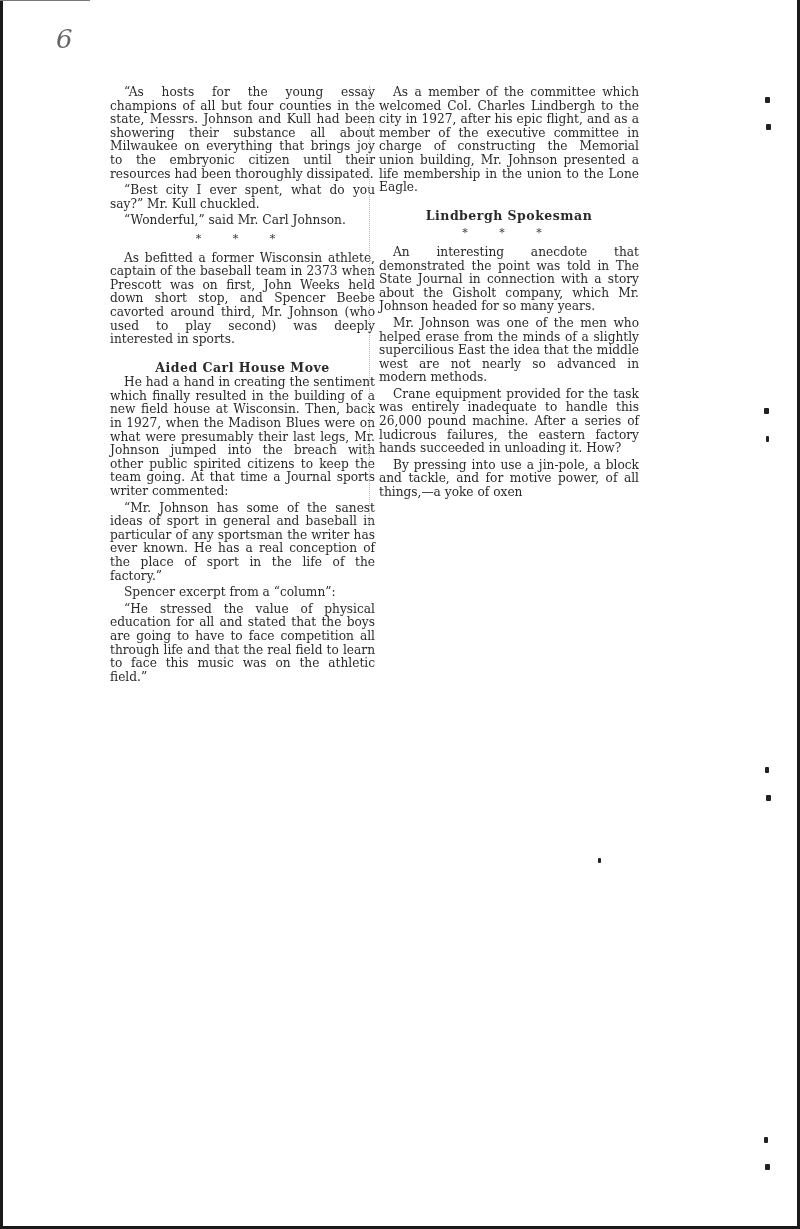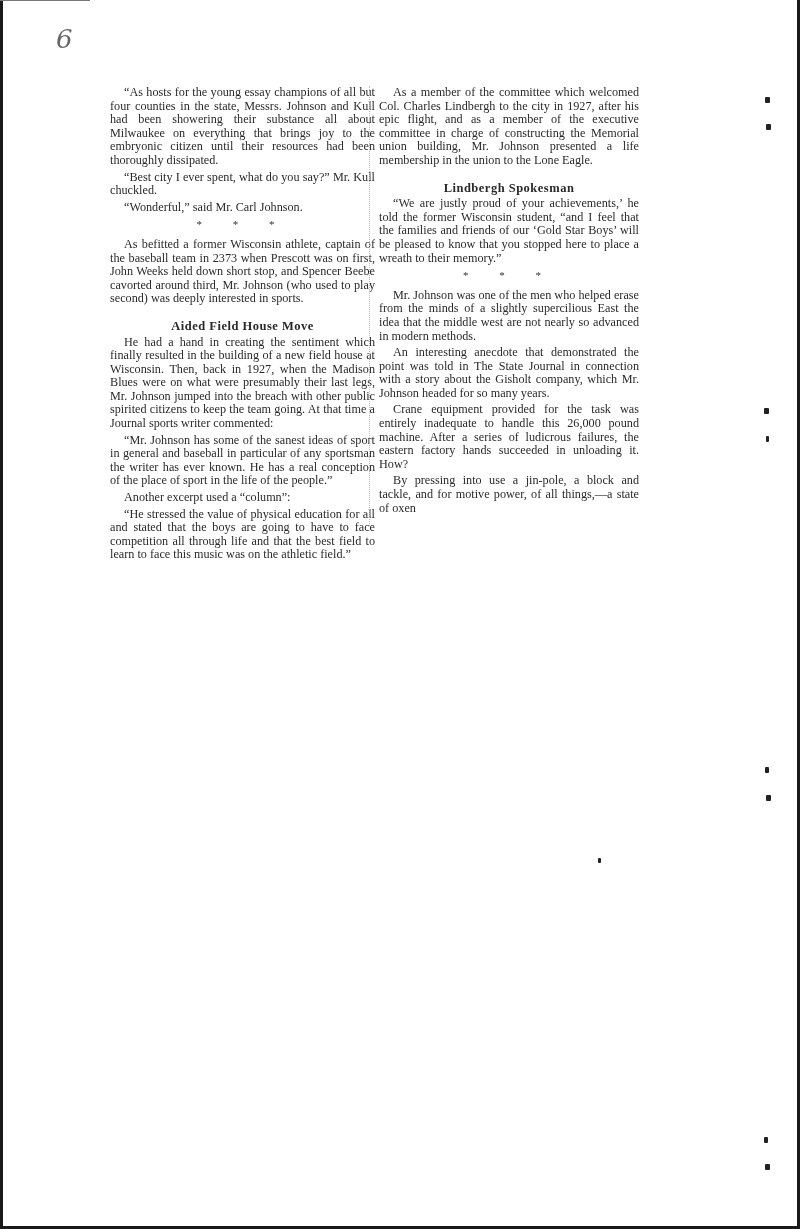--- a/index.html
+++ b/index.html
@@ -10,21 +10,21 @@
     .scan-edge-left { position: absolute; left: 0; top: 0; width: 3px; height: 1229px; background: #1a1a1a; }
     .scan-edge-right { position: absolute; right: 0; top: 0; width: 3px; height: 1229px; background: #1a1a1a; }
     .scan-edge-bottom { position: absolute; left: 0; bottom: 0; width: 800px; height: 3px; background: #1a1a1a; }
     .scan-edge-top { position: absolute; left: 0; top: 0; width: 90px; height: 1px; background: #777; }
     .page-number {
       position: absolute; left: 56px; top: 24px; font-family: "DejaVu Serif", serif;
       font-style: italic; font-size: 26px; color: #666; font-weight: normal;
     }
     .column {
       position: absolute; top: 86px; width: 265px;
-      font-size: 12.2px; line-height: 13.6px; text-align: justify; font-family: Liberation Serif, serif;
+      font-size: 12.2px; line-height: 13.6px; text-align: justify;
     }
     .col-left { left: 110px; }
     .col-right { left: 379px; width: 260px; }
     .col-divider { position: absolute; left: 369px; top: 86px; width: 0; height: 440px; border-left: 1px dotted #bbb; }
     .para { margin: 0 0 3px 0; text-indent: 14px; }
     .stars { text-align: center; letter-spacing: 14px; font-size: 11px; margin: 4px 0 6px 0; color: #333; }
     .subhead { text-align: center; font-weight: bold; font-size: 12.5px; margin: 14px 0 2px 0; letter-spacing: 0.5px; }
     .mark { position: absolute; width: 5px; height: 6px; background: #222; border-radius: 1px; }
   </style>
 </head>
@@ -36,38 +36,37 @@
 <div class="scan-edge-top"></div>
 
 <div class="page-number">6</div>
 
 <div class="column col-left">
   <p class="para">“As hosts for the young essay champions of all but four counties in the state, Messrs. Johnson and Kull had been showering their substance all about Milwaukee on everything that brings joy to the embryonic citizen until their resources had been thoroughly dissipated.</p>
   <p class="para">“Best city I ever spent, what do you say?” Mr. Kull chuckled.</p>
   <p class="para">“Wonderful,” said Mr. Carl Johnson.</p>
   <div class="stars">* * *</div>
   <p class="para">As befitted a former Wisconsin athlete, captain of the baseball team in 2373 when Prescott was on first, John Weeks held down short stop, and Spencer Beebe cavorted around third, Mr. Johnson (who used to play second) was deeply interested in sports.</p>
-  <div class="subhead">Aided Field House Move</div>
+  <div class="subhead">Aided Carl House Move</div>
   <p class="para">He had a hand in creating the sentiment which finally resulted in the building of a new field house at Wisconsin. Then, back in 1927, when the Madison Blues were on what were presumably their last legs, Mr. Johnson jumped into the breach with other public spirited citizens to keep the team going. At that time a Journal sports writer commented:</p>
-  <p class="para">“Mr. Johnson has some of the sanest ideas of sport in general and baseball in particular of any sportsman the writer has ever known. He has a real conception of the place of sport in the life of the people.”</p>
-  <p class="para">Another excerpt used a “column”:</p>
-  <p class="para">“He stressed the value of physical education for all and stated that the boys are going to have to face competition all through life and that the best field to learn to face this music was on the athletic field.”</p>
+  <p class="para">“Mr. Johnson has some of the sanest ideas of sport in general and baseball in particular of any sportsman the writer has ever known. He has a real conception of the place of sport in the life of the factory.”</p>
+  <p class="para">Spencer excerpt from a “column”:</p>
+  <p class="para">“He stressed the value of physical education for all and stated that the boys are going to have to face competition all through life and that the real field to learn to face this music was on the athletic field.”</p>
 </div>
 
 <div class="col-divider"></div>
 
 <div class="column col-right">
   <p class="para">As a member of the committee which welcomed Col. Charles Lindbergh to the city in 1927, after his epic flight, and as a member of the executive committee in charge of constructing the Memorial union building, Mr. Johnson presented a life membership in the union to the Lone Eagle.</p>
   <div class="subhead">Lindbergh Spokesman</div>
-  <p class="para">“We are justly proud of your achievements,’ he told the former Wisconsin student, “and I feel that the families and friends of our ‘Gold Star Boys’ will be pleased to know that you stopped here to place a wreath to their memory.”</p>
   <div class="stars">* * *</div>
+  <p class="para">An interesting anecdote that demonstrated the point was told in The State Journal in connection with a story about the Gisholt company, which Mr. Johnson headed for so many years.</p>
   <p class="para">Mr. Johnson was one of the men who helped erase from the minds of a slightly supercilious East the idea that the middle west are not nearly so advanced in modern methods.</p>
-  <p class="para">An interesting anecdote that demonstrated the point was told in The State Journal in connection with a story about the Gisholt company, which Mr. Johnson headed for so many years.</p>
   <p class="para">Crane equipment provided for the task was entirely inadequate to handle this 26,000 pound machine. After a series of ludicrous failures, the eastern factory hands succeeded in unloading it. How?</p>
-  <p class="para">By pressing into use a jin-pole, a block and tackle, and for motive power, of all things,—a state of oxen</p>
+  <p class="para">By pressing into use a jin-pole, a block and tackle, and for motive power, of all things,—a yoke of oxen</p>
 </div>
 
 <div class="mark" style="left:765px;top:97px;"></div>
 <div class="mark" style="left:766px;top:124px;"></div>
 <div class="mark" style="left:764px;top:408px;"></div>
 <div class="mark" style="left:766px;top:436px;width:3px;"></div>
 <div class="mark" style="left:765px;top:767px;width:4px;"></div>
 <div class="mark" style="left:766px;top:795px;"></div>
 <div class="mark" style="left:598px;top:858px;width:3px;height:5px;"></div>
 <div class="mark" style="left:764px;top:1137px;width:4px;"></div>

